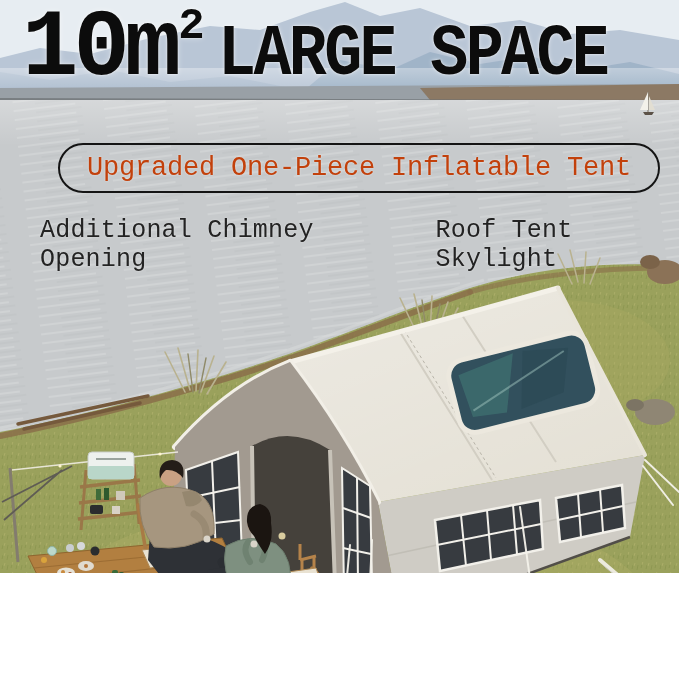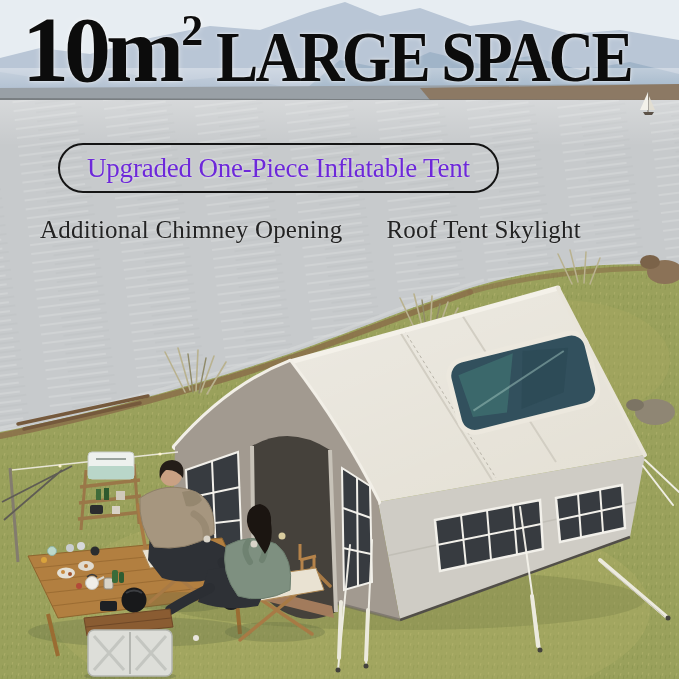--- a/index.html
+++ b/index.html
@@ -1,36 +1,36 @@
 <!DOCTYPE html>
 <html><head>
 <meta charset="utf-8">
 <style>
   html,body{margin:0;padding:0;background:#ffffff;}
   .stage{
-    position:relative;width:679px;height:679px;overflow:hidden;
-    font-family:Liberation Serif, serif;
+    position:relative;width:679px;height:573px;overflow:hidden;
+    font-family:Liberation Mono, monospace;
   }
   .scene-svg{position:absolute;inset:0;display:block;}
   
   .headline{
     position:absolute;top:2px;left:22px;right:0;
     display:flex;align-items:baseline;white-space:nowrap;color:#0c0c0c;
     text-shadow:0 0 2px rgba(255,255,255,.85),0 0 6px rgba(255,255,255,.45);
   }
   .hl-measure{font-weight:800;font-size:94px;line-height:1;letter-spacing:-5px;}
   .hl-exp{font-weight:800;font-size:44px;line-height:1;position:relative;top:-36px;margin-left:2px;letter-spacing:-1px;}
   .hl-caption{font-weight:700;font-size:72px;line-height:1;letter-spacing:-3px;
     transform:scaleX(.88);transform-origin:0 100%;margin-left:14px;}
   
   .badge{
     position:absolute;top:143px;left:58px;height:46px;
     display:inline-flex;align-items:center;padding:0 27px;
     border:2px solid #141414;border-radius:26px;
-    font-size:27px;font-weight:500;letter-spacing:-.2px;color:#6d28d9;
+    font-size:27px;font-weight:500;letter-spacing:-.2px;color:#c2410c;
     text-shadow:0 0 2px rgba(255,255,255,.6);
   }
   
   .features{
     position:absolute;top:216px;left:40px;display:flex;gap:44px;
     font-size:25px;font-weight:400;letter-spacing:.2px;color:#232323;
     text-shadow:0 0 2px rgba(255,255,255,.5);
   }
 </style>
 </head>

